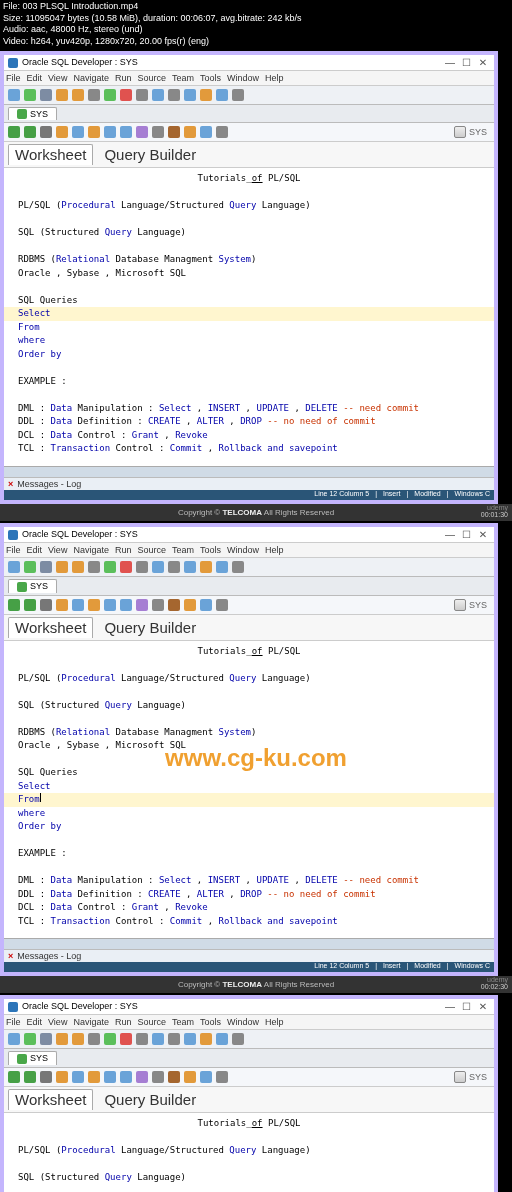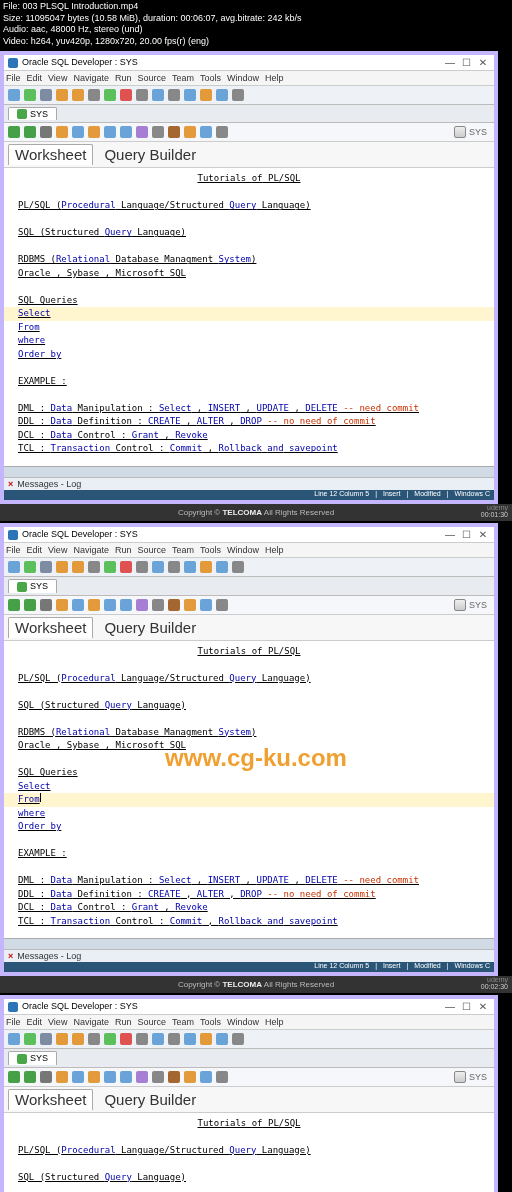--- a/index.html
+++ b/index.html
@@ -127,21 +127,20 @@
   }
   .editor {
     background:#fff;
     padding:4px 14px 10px 14px;
     font-family: Consolas, monospace;
     font-size:9px;
     line-height:1.5;
     color:#000;
     position:relative;
     min-height:150px;
-    text-decoration:underline;
   }
   .editor .title-line {
     text-align:center;
     color:#000;
   }
   .kw-blue { color:#0000aa; }
   .kw-red { color:#c83200; }
   .editor .hl { background:#fff6cf; display:block; margin:0 -14px; padding:0 14px; }
   .status-strip {
     background:#d0dbe6;

